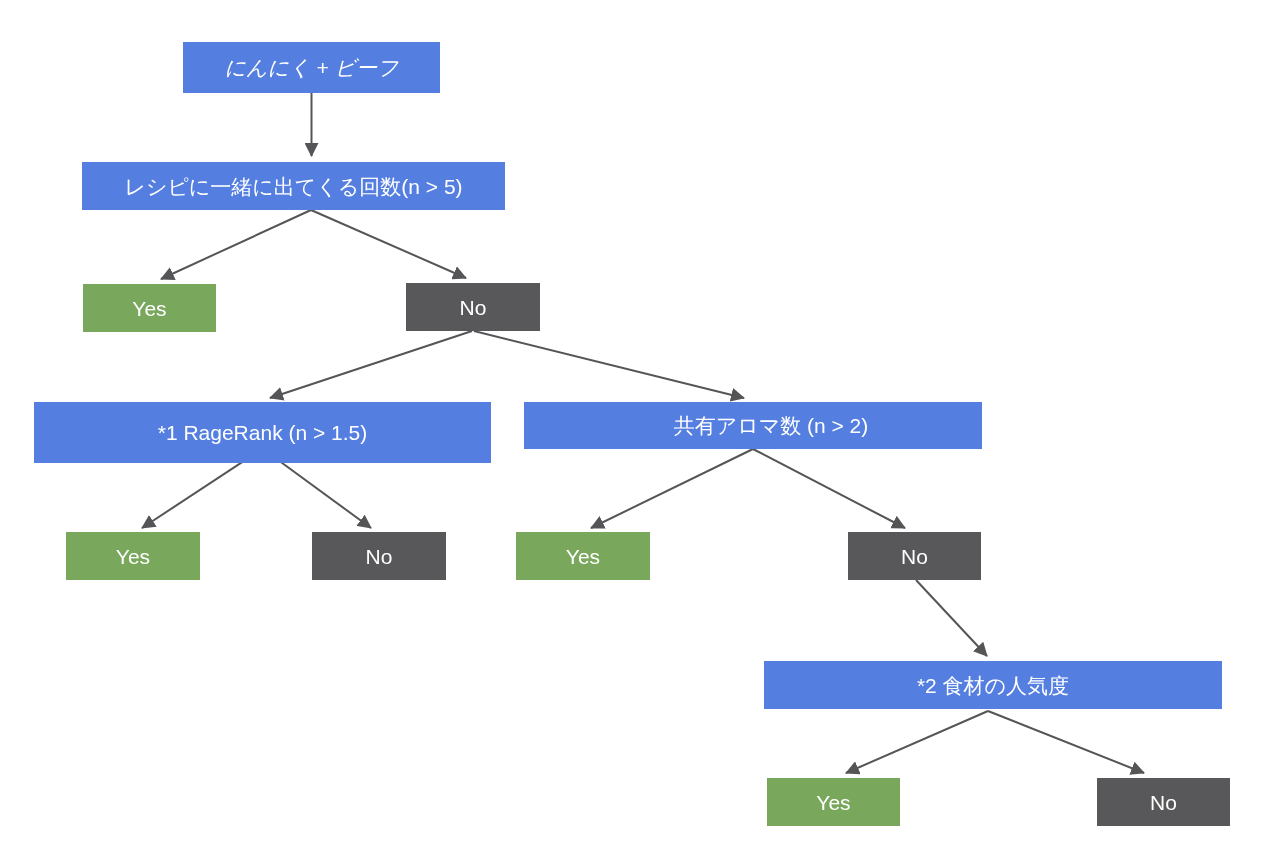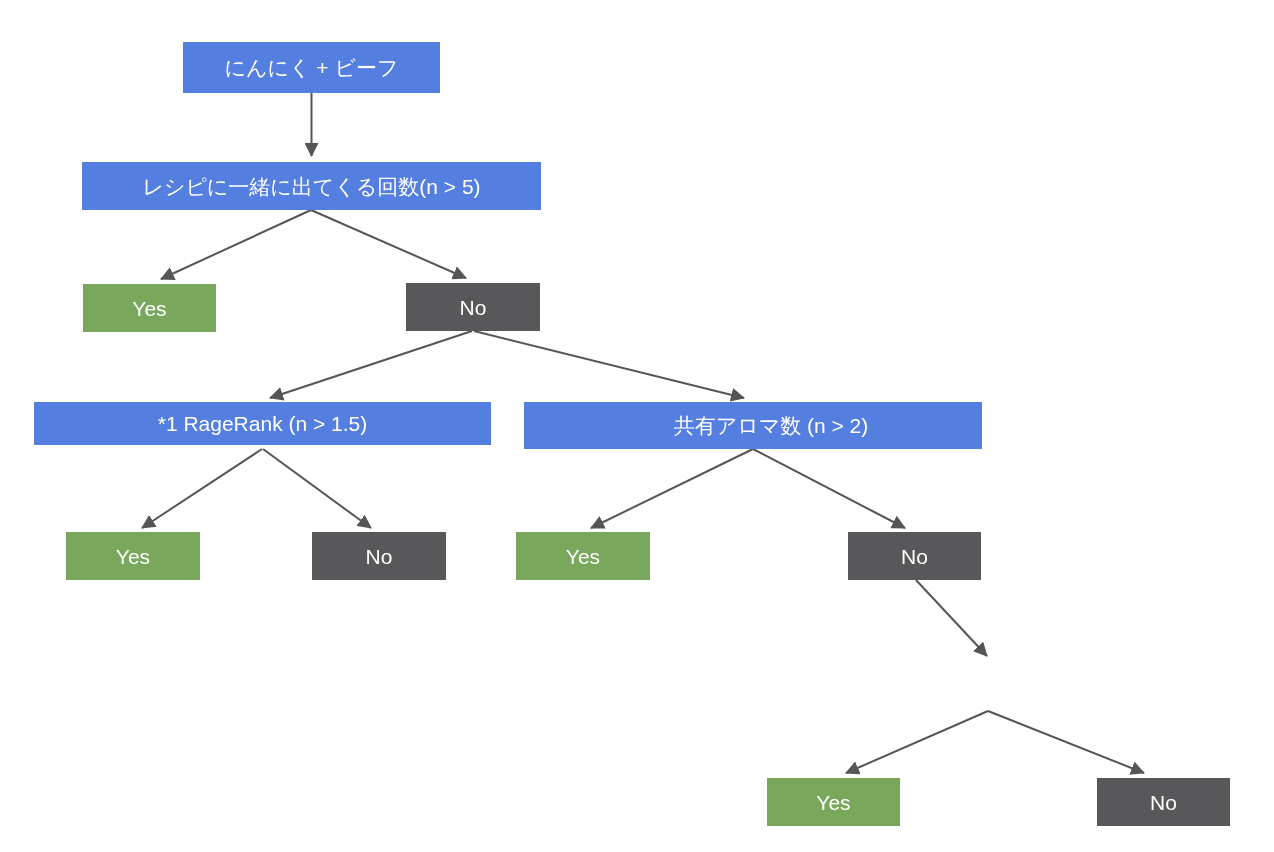--- a/index.html
+++ b/index.html
@@ -30,24 +30,24 @@
     justify-content: center;
     color: #ffffff;
     font-size: 21px;
     line-height: 1;
     text-align: center;
     white-space: nowrap;
     box-sizing: border-box;
   }
   
   #n-root        { left: 183px; top: 42px;  width: 257px; height: 51px; }
-  #n-cooccur     { left: 82px;  top: 162px; width: 459px; height: 48px; }
+  #n-cooccur     { left: 82px;  top: 162px; width: 423px; height: 48px; }
   #n-yes-cooccur { left: 83px;  top: 284px; width: 133px; height: 48px; }
   #n-no-cooccur  { left: 406px; top: 283px; width: 134px; height: 48px; }
-  #n-ragerank    { left: 34px;  top: 402px; width: 457px; height: 43px; }
+  #n-ragerank    { left: 34px;  top: 402px; width: 457px; height: 61px; }
   #n-aroma       { left: 524px; top: 402px; width: 458px; height: 47px; }
   #n-yes-rage    { left: 66px;  top: 532px; width: 134px; height: 48px; }
   #n-no-rage     { left: 312px; top: 532px; width: 134px; height: 48px; }
   #n-yes-aroma   { left: 516px; top: 532px; width: 134px; height: 48px; }
   #n-no-aroma    { left: 848px; top: 532px; width: 133px; height: 48px; }
   #n-popularity  { left: 764px; top: 661px; width: 458px; height: 48px; }
   #n-yes-pop     { left: 767px; top: 778px; width: 133px; height: 48px; }
   #n-no-pop      { left: 1097px; top: 778px; width: 133px; height: 48px; }
 </style>
 </head>
@@ -70,26 +70,27 @@
       <line x1="262" y1="449" x2="142" y2="528" marker-end="url(#arrow)" stroke="#555557"></line>
       <line x1="263" y1="449" x2="371" y2="528" marker-end="url(#arrow)" stroke="#555557"></line>
       <line x1="753" y1="449" x2="591" y2="528" marker-end="url(#arrow)" stroke="#555557"></line>
       <line x1="753" y1="449" x2="905" y2="528" marker-end="url(#arrow)" stroke="#555557"></line>
       <line x1="916" y1="580" x2="987" y2="656" marker-end="url(#arrow)" stroke="#555557"></line>
       <line x1="988" y1="711" x2="846" y2="773" marker-end="url(#arrow)" stroke="#555557"></line>
       <line x1="988" y1="711" x2="1144" y2="773" marker-end="url(#arrow)" stroke="#555557"></line>
     </g>
   </svg>
 
-  <div class="node" id="n-root" style="background: rgb(84, 126, 223); color: rgb(255, 255, 255);">にんにく + ビーフ</div>
+  <div class="node" id="n-root" style="background: rgb(84, 126, 223); color: rgb(255, 255, 255); font-style: italic;">にんにく + ビーフ</div>
   <div class="node" id="n-cooccur" style="background: rgb(84, 126, 223); color: rgb(255, 255, 255);">レシピに一緒に出てくる回数(n &gt; 5)</div>
   <div class="node" id="n-yes-cooccur" style="background: rgb(121, 168, 92); color: rgb(255, 255, 255);">Yes</div>
   <div class="node" id="n-no-cooccur" style="background: rgb(88, 88, 90); color: rgb(255, 255, 255);">No</div>
   <div class="node" id="n-ragerank" style="background: rgb(84, 126, 223); color: rgb(255, 255, 255);">*1 RageRank (n &gt; 1.5)</div>
   <div class="node" id="n-aroma" style="background: rgb(84, 126, 223); color: rgb(255, 255, 255); padding-left: 36px;">共有アロマ数 (n &gt; 2)</div>
   <div class="node" id="n-yes-rage" style="background: rgb(121, 168, 92); color: rgb(255, 255, 255);">Yes</div>
   <div class="node" id="n-no-rage" style="background: rgb(88, 88, 90); color: rgb(255, 255, 255);">No</div>
   <div class="node" id="n-yes-aroma" style="background: rgb(121, 168, 92); color: rgb(255, 255, 255);">Yes</div>
   <div class="node" id="n-no-aroma" style="background: rgb(88, 88, 90); color: rgb(255, 255, 255);">No</div>
+  <div class="node" id="n-popularity" style="background: rgb(84, 126, 223); color: rgb(255, 255, 255);">*2 食材の人気度</div>
   <div class="node" id="n-yes-pop" style="background: rgb(121, 168, 92); color: rgb(255, 255, 255);">Yes</div>
   <div class="node" id="n-no-pop" style="background: rgb(88, 88, 90); color: rgb(255, 255, 255);">No</div>
 
 </div>
 
 </body></html>

